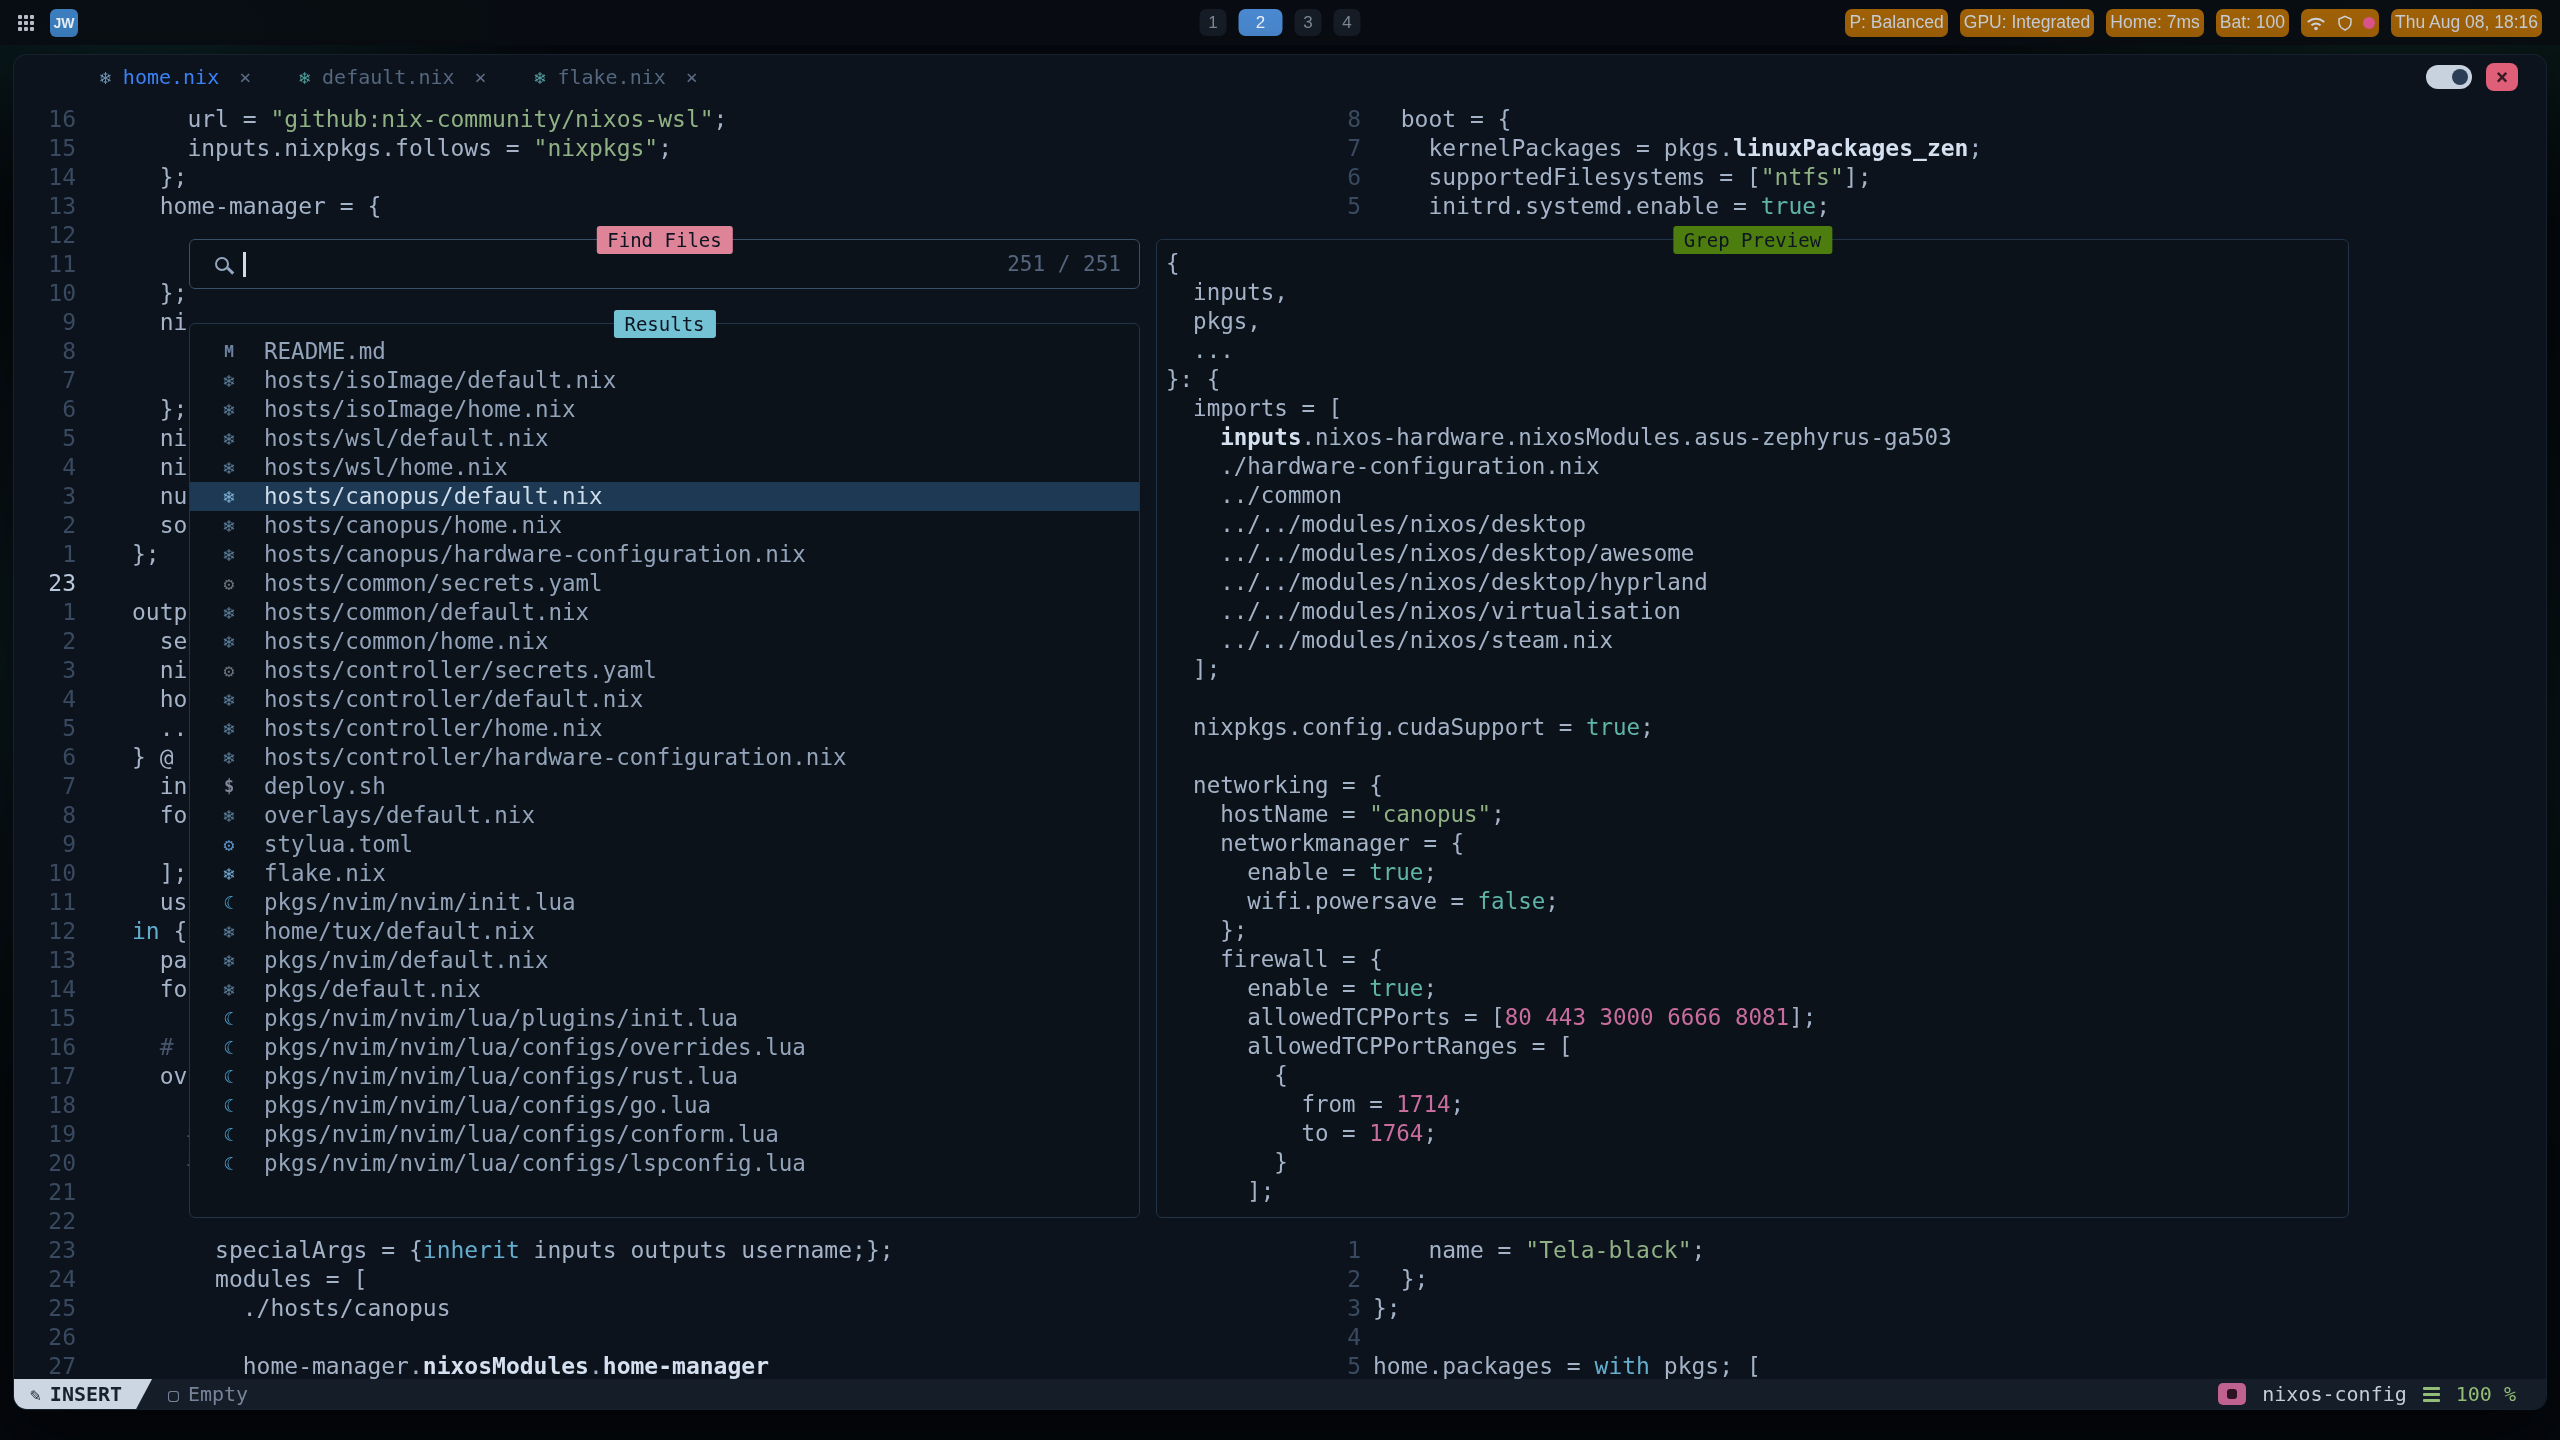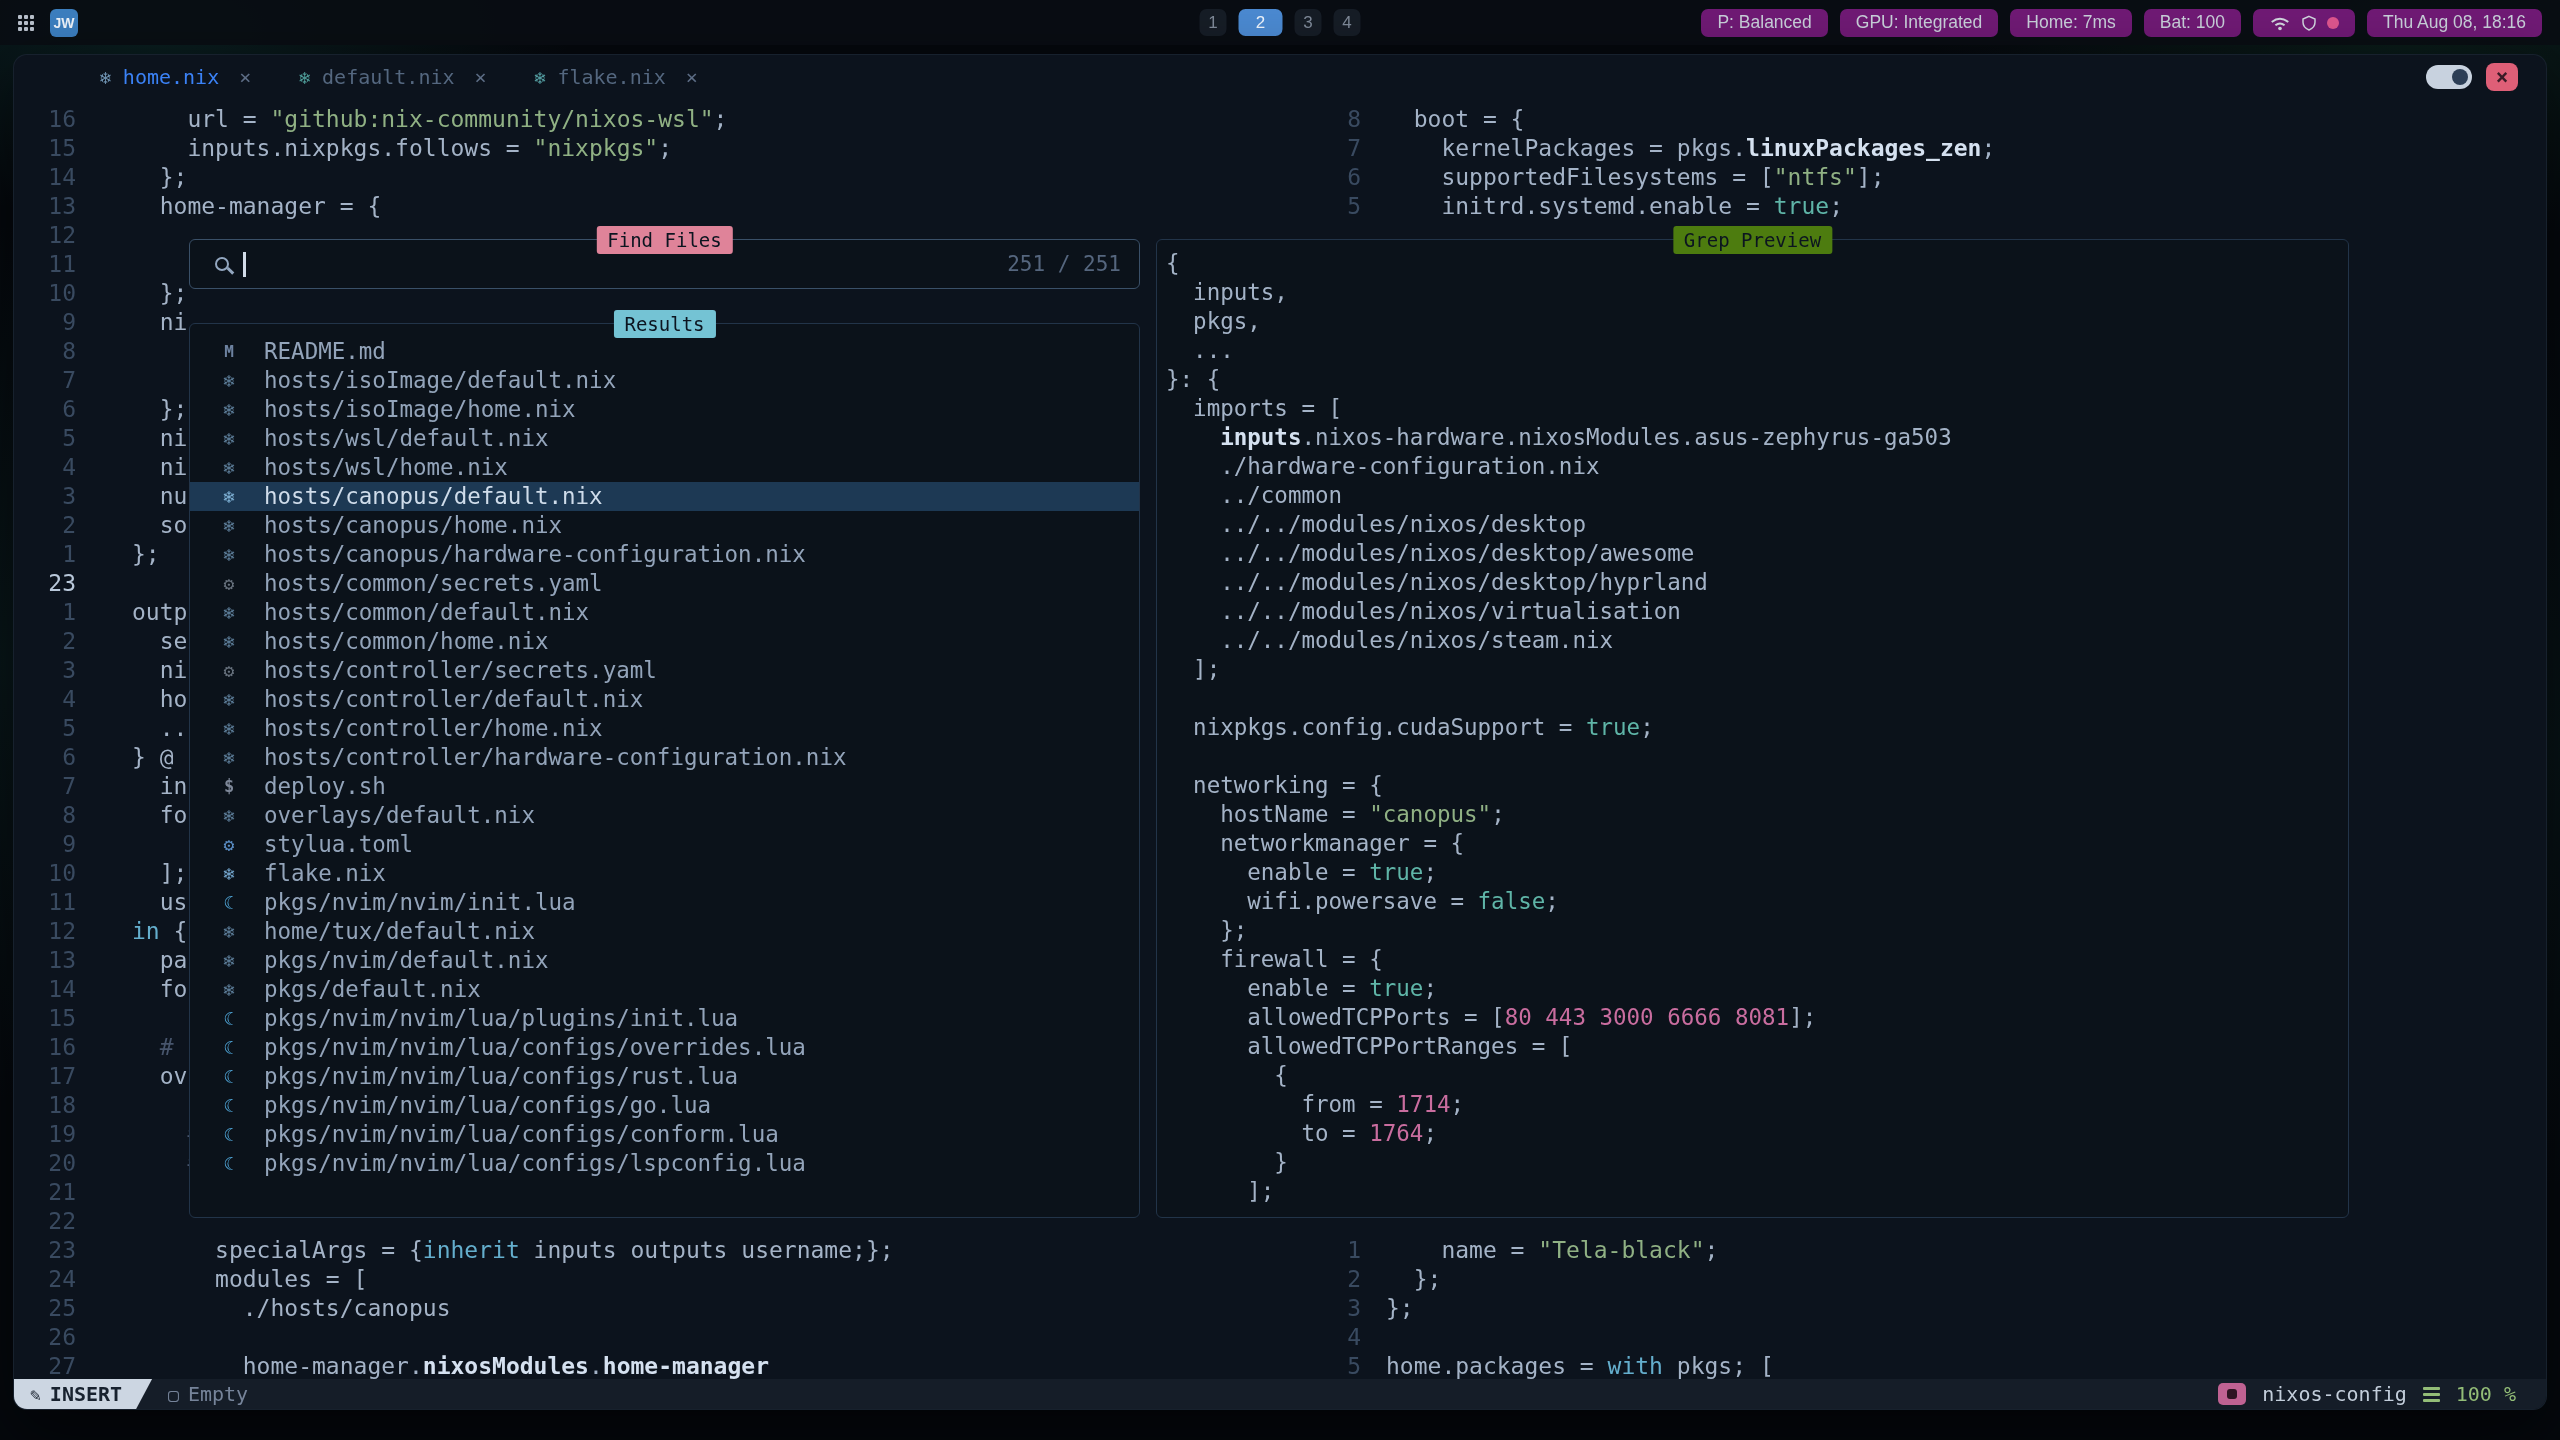--- a/index.html
+++ b/index.html
@@ -23,21 +23,21 @@
     box-shadow:6px 0 #b9c1cc,12px 0 #b9c1cc,0 6px #b9c1cc,6px 6px #b9c1cc,12px 6px #b9c1cc,0 12px #b9c1cc,6px 12px #b9c1cc,12px 12px #b9c1cc;}
   .logo{width:28px;height:28px;border-radius:6px;background:#3c7fc0;color:#eef4fb;font-weight:bold;
     font-size:14px;display:flex;align-items:center;justify-content:center;}
   .tb-center{position:absolute;left:50%;transform:translateX(-50%);display:flex;}
   .tb-center .wrap{display:flex;gap:12px;align-items:center;}
   .ws{min-width:27px;height:27px;border-radius:7px;background:#161d26;color:#7f8a99;font-size:17px;
     display:flex;align-items:center;justify-content:center;padding:0 6px;}
   .ws.active{background:#4b8ad2;color:#eef5fd;min-width:44px;}
   .tb-right{margin-left:auto;display:flex;align-items:center;gap:12px;}
   .mods{display:flex;gap:12px;align-items:center;}
-  .chip{height:28px;padding:0 16px;border-radius:7px;background:#701a75;color:#c9d0da;font-size:17.5px;
+  .chip{height:28px;padding:0 4px;border-radius:7px;background:#a16207;color:#c9d0da;font-size:17.5px;
     display:flex;align-items:center;gap:10px;white-space:nowrap;}
   .dot-pink{width:12px;height:12px;border-radius:50%;background:#e0568f;display:inline-block;}
   
   .window{position:absolute;left:13px;top:54px;width:2534px;height:1356px;background:#0c131d;
     border:1px solid rgba(130,160,190,0.10);border-radius:14px;box-shadow:0 24px 70px rgba(0,0,0,0.55);overflow:hidden;}
   .tabbar{height:44px;display:flex;align-items:center;padding-left:62px;}
   .tabs{display:flex;height:100%;}
   .tab{display:flex;align-items:center;gap:12px;padding:0 24px;font-size:20px;color:#54677f;}
   .tab .ticon{font-size:18px;}
   .tab .tclose{color:#5c6c84;font-size:20px;margin-left:8px;}
@@ -50,21 +50,21 @@
   
   .editor{position:absolute;inset:44px 0 30px 0;}
   .pane-left{position:absolute;left:0;top:6px;}
   .pane-rt{position:absolute;left:1287px;top:6px;}
   .pane-rb{position:absolute;left:1287px;top:1137px;}
   .crow{height:29px;display:flex;font-size:23px;line-height:29px;}
   .gut{width:62px;text-align:right;color:#394a60;flex:none;}
   .gut.cur{color:#b9c8da;}
   .ct{margin-left:56px;white-space:pre;color:#a4b3c7;}
   .pane-rt .gut,.pane-rb .gut{width:60px;}
-  .pane-rt .ct,.pane-rb .ct{margin-left:25px;}
+  .pane-rt .ct,.pane-rb .ct{margin-left:12px;}
   .tk-f{color:#a4b3c7}.tk-s{color:#90b184}.tk-n{color:#c96d9f}.tk-b{color:#5fb5a8}
   .tk-k{color:#64aecd}.tk-c{color:#47556c}.tk-e{color:#d5e1f0;font-weight:600}
   
   .float{position:absolute;background:#0b121a;z-index:5;}
   .float.find{left:175px;top:184px;width:951px;height:50px;border:1px solid #3a5068;border-radius:6px;}
   .float.results{left:175px;top:268px;width:951px;height:895px;border:1px solid #223449;border-radius:6px;}
   .float.preview{left:1142px;top:184px;width:1193px;height:979px;border:1px solid #223449;border-radius:6px;}
   .flabel{position:absolute;top:-14px;left:50%;transform:translateX(-50%);height:28px;padding:0 11px;
     font-size:19px;color:#0c1520;display:flex;align-items:center;border-radius:3px;z-index:6;white-space:nowrap;}
   .flabel.pink{background:#df8399;}

